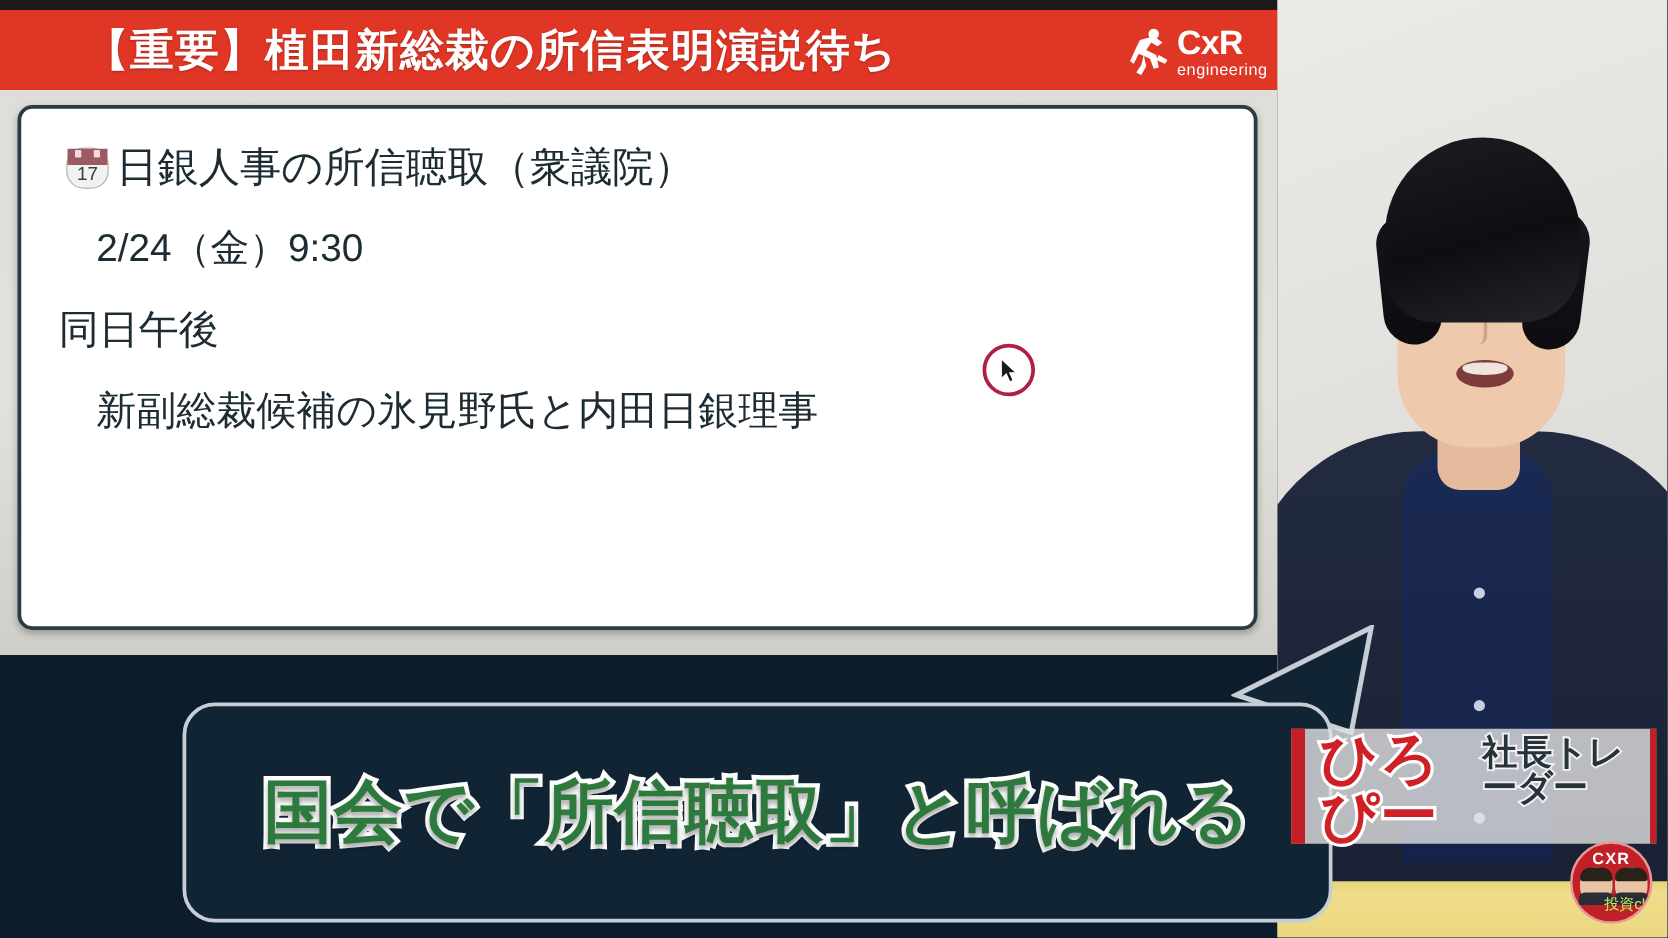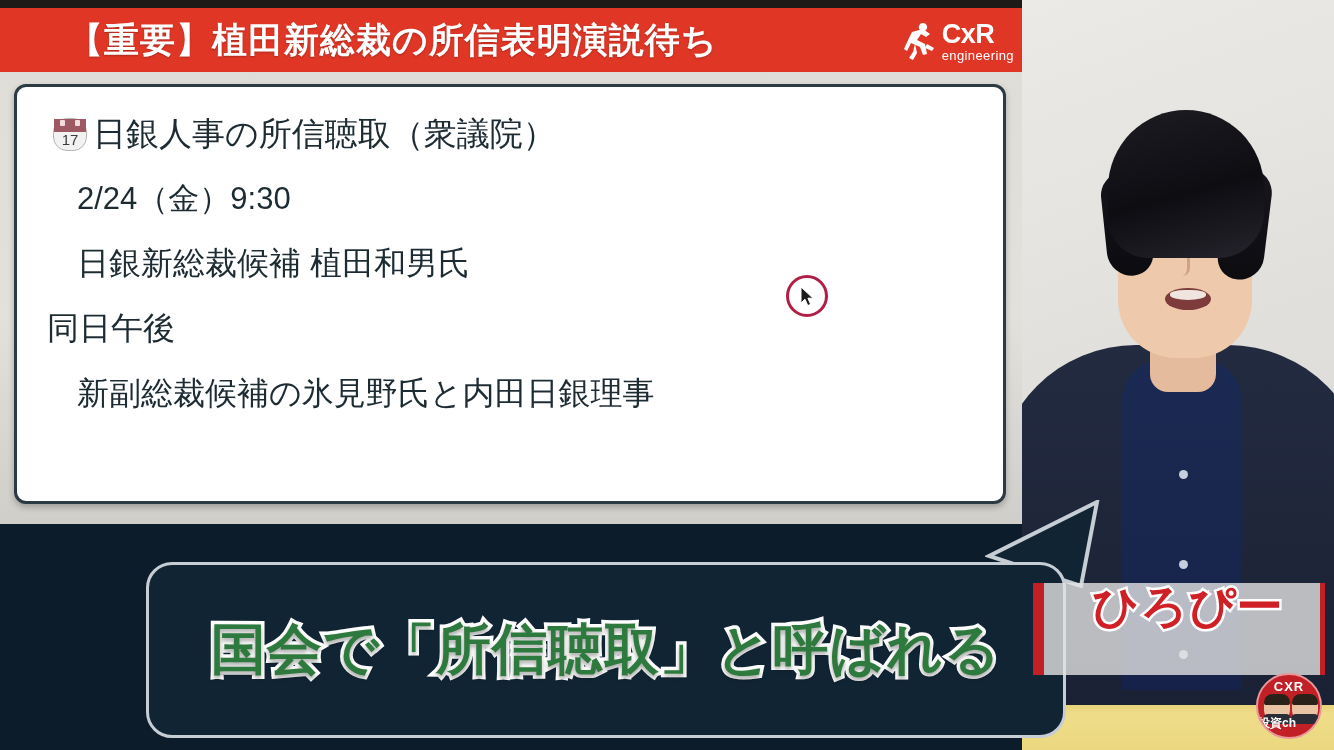--- a/index.html
+++ b/index.html
@@ -242,22 +242,22 @@
     border-radius:50%;
     background:#c12026;
     border:2px solid #e8989a;
     overflow:hidden;
   }
   .ch-badge-top{
     position:absolute; left:0; right:0; top:4px; text-align:center;
     font-size:13px; font-weight:bold; color:#ffffff; letter-spacing:1px;
   }
   .ch-badge-bottom{
-    position:absolute; left:0; right:0; bottom:5px; text-align:left;
-    font-size:12px; font-weight:bold; color:#ffffff;
+    position:absolute; left:0; right:0; bottom:5px; text-align:right;
+    font-size:12px; font-weight:normal; color:#bef264;
   }
   .ch-face{
     position:absolute; top:19px; width:26px; height:28px; border-radius:44%;
     background:#e8c3a4;
   }
   .ch-face.f1{ left:6px; }
   .ch-face.f2{ left:34px; }
   .ch-face .hair{
     position:absolute; left:0; top:0; width:26px; height:11px;
     background:#2a2118; border-radius:13px 13px 4px 4px;
@@ -298,21 +298,20 @@
         <span class="cal-icon">
           <span class="cal-top"></span>
           <span class="cal-ring r1"></span>
           <span class="cal-ring r2"></span>
           <span class="cal-day">17</span>
         </span>
         <span>日銀人事の所信聴取（衆議院）</span>
       </div>
 
       <div class="card-line l2">2/24（金）9:30</div>
-      <div class="card-line l3">日銀新総裁候補 植田和男氏</div>
       <div class="card-line l4">同日午後</div>
       <div class="card-line l5">新副総裁候補の氷見野氏と内田日銀理事</div>
     </div>
 
     <div class="cursor-ring"></div>
     <svg class="cursor-arrow" viewBox="0 0 16 22">
       <path d="M1 1 L1 17 L5 13.2 L7.8 19.6 L10.6 18.3 L7.9 12.2 L13 12.2 Z" fill="#1a1a1a" stroke="#ffffff" stroke-width="1"></path>
     </svg>
   </div>
 
@@ -348,20 +347,21 @@
   <svg class="bubble-tail" viewBox="0 0 130 88">
     <path d="M4 56 L112 2 L96 86 Z" fill="#112433" stroke="#c6cdd4" stroke-width="4"></path>
   </svg>
 
   <div class="subtitle-panel">
     <div class="subtitle-text">国会で「所信聴取」と呼ばれる</div>
   </div>
 
   <div class="nameplate">
     <div class="np-name">ひろぴー</div>
+    <div class="np-role">社長トレーダー</div>
   </div>
 
   <div class="ch-badge">
     <div class="ch-badge-top">CXR</div>
     <div class="ch-face f1">
       <span class="hair"></span>
       <span class="suit"></span>
     </div>
     <div class="ch-face f2">
       <span class="hair"></span>

